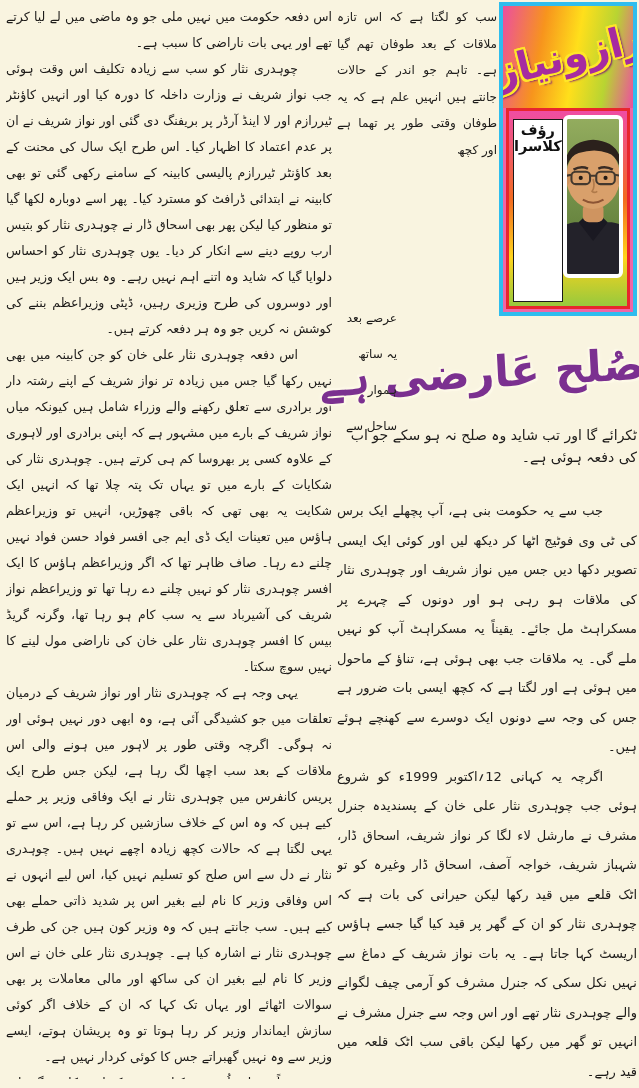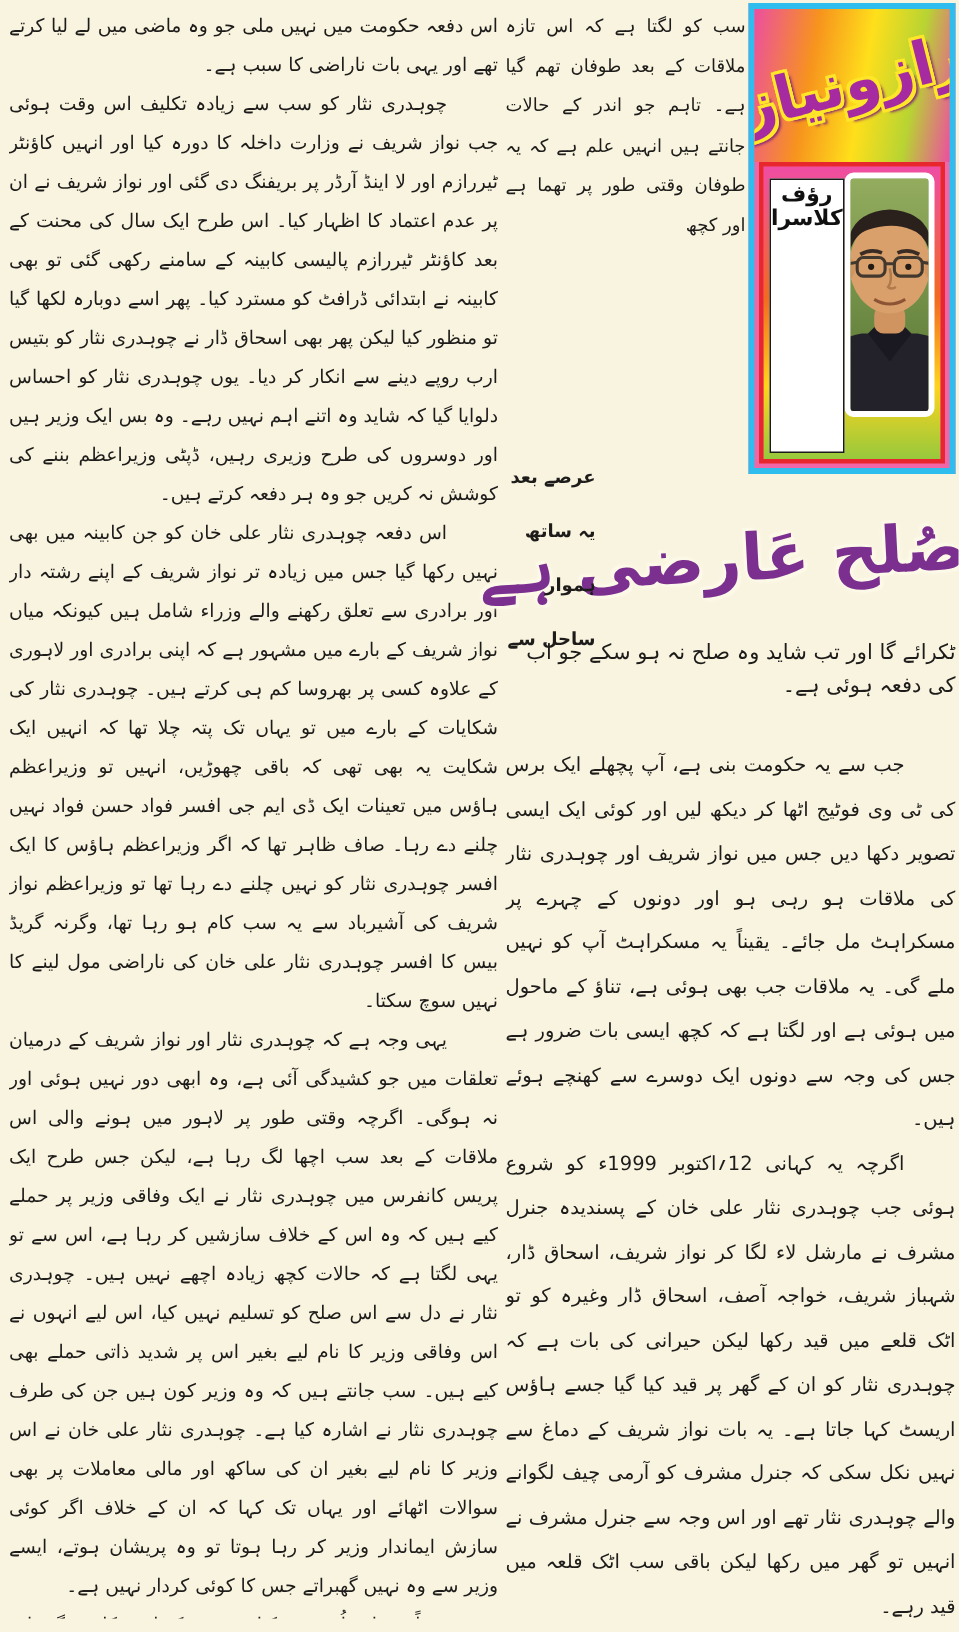--- a/index.html
+++ b/index.html
@@ -65,21 +65,21 @@
   .headline span{
     font-size:43px;font-weight:bold;color:#7b3090;white-space:nowrap;
     transform:rotate(-3deg);
     text-shadow:0 0 3px #fdf9e8,0 0 6px #fdf9e8,2px 2px 0 #fdf9e8,-2px -2px 0 #fdf9e8;
   }
   
   .wrap-col{
     position:absolute;left:337px;top:300px;width:60px;height:150px;
     font-size:12px;line-height:36px;text-align:right;
   }
-  .wrap-col div{white-space:nowrap;font-weight:bold;}
+  .wrap-col div{white-space:nowrap;}
   
   .title-tail{
     position:absolute;left:337px;top:424px;width:300px;
     font-size:14px;line-height:22px;text-align:right;
   }
   
   .right-col{
     position:absolute;left:337px;top:448px;width:300px;height:622px;overflow:hidden;
     font-size:13px;line-height:29.5px;margin-top:48px;
   }

